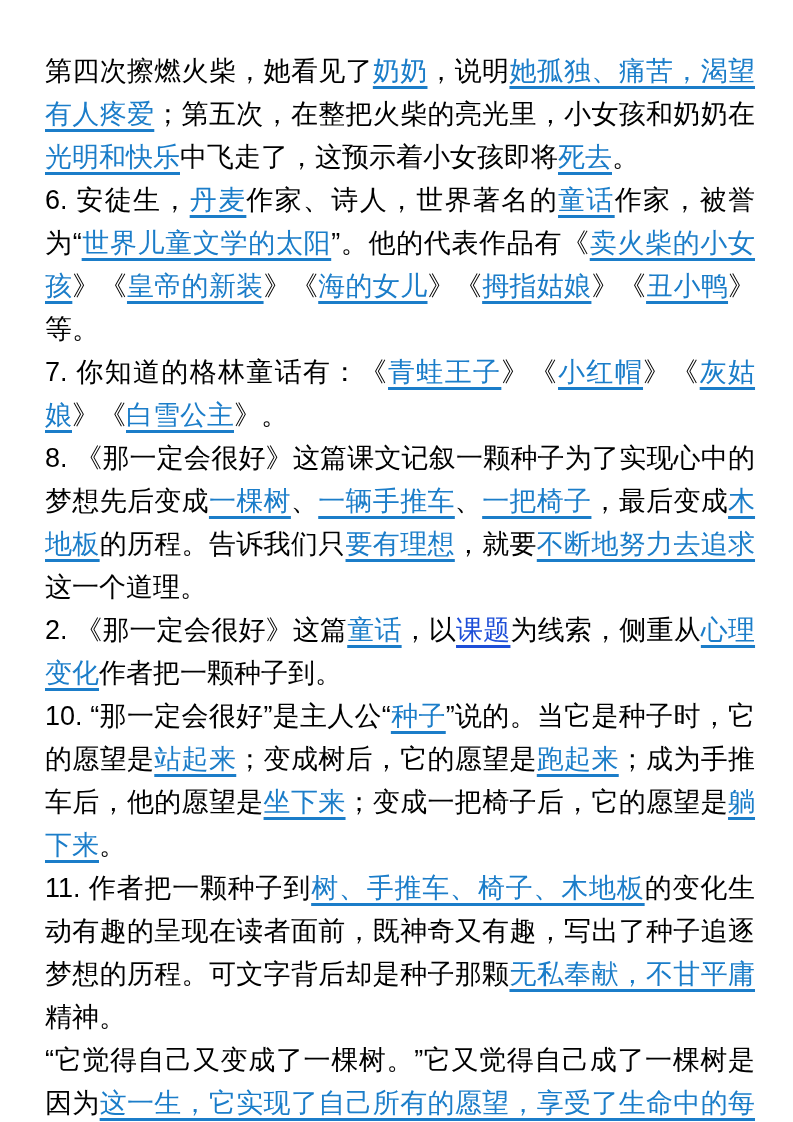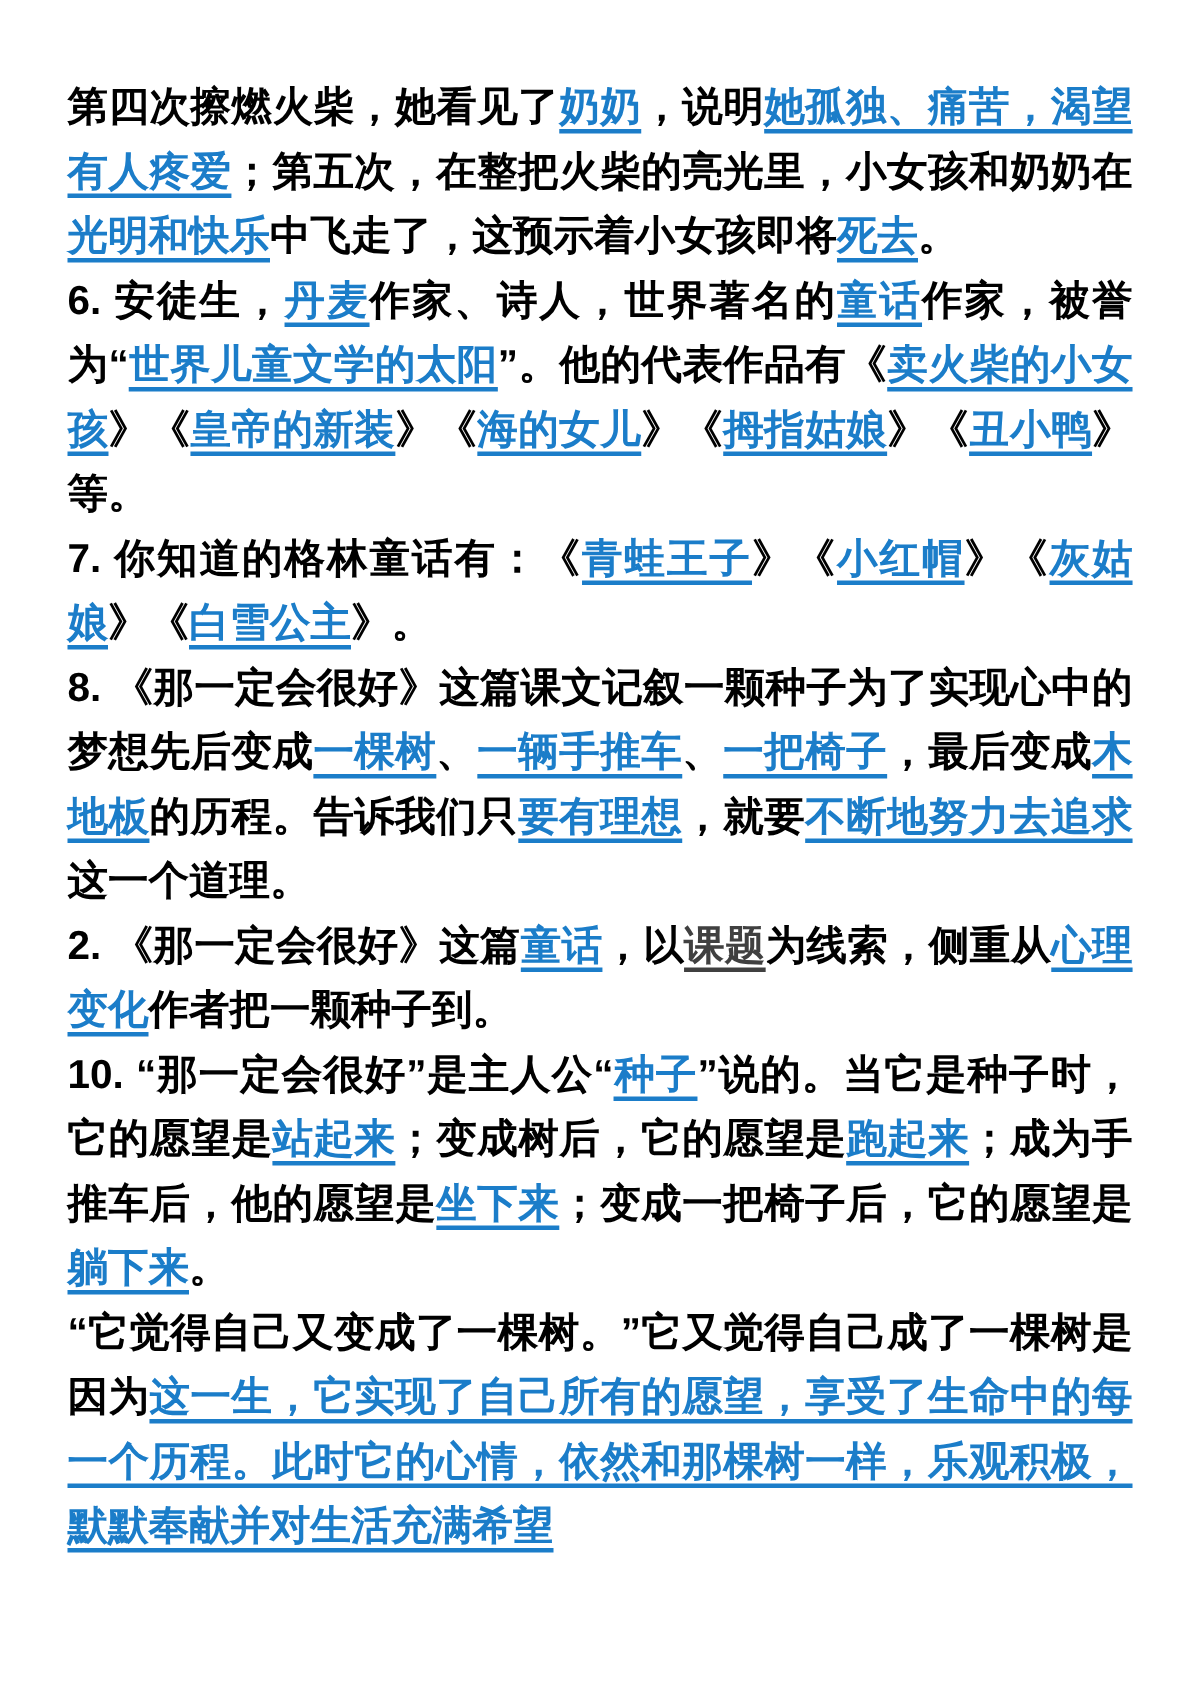--- a/index.html
+++ b/index.html
@@ -23,36 +23,37 @@
     line-height: 43px;
     color: #000000;
     text-align: justify;
   }
   .page p {
     margin: 0;
     padding: 0;
   }
   .seg-plain {
     color: #000000;
-    font-weight: 700;
+    font-weight: 400;
   }
   .seg-hl {
     color: #1b7dc9;
-    font-weight: 700;
+    font-weight: 400;
     text-decoration: underline;
     text-decoration-thickness: 2.5px;
     text-underline-offset: 6px;
   }
 </style>
 </head>
 <body>
 
 <main class="page" style="background: rgb(255, 255, 255); color: rgb(0, 0, 0);">
   <div id="doc-body">
       <p><span class="seg-plain">第四次擦燃火柴，她看见了</span><span class="seg-hl" style="color: rgb(27, 125, 201);">奶奶</span><span class="seg-plain">，说明</span><span class="seg-hl" style="color: rgb(27, 125, 201);">她孤独、痛苦，渴望有人疼爱</span><span class="seg-plain">；第五次，在整把火柴的亮光里，小女孩和奶奶在</span><span class="seg-hl" style="color: rgb(27, 125, 201);">光明和快乐</span><span class="seg-plain">中飞走了，这预示着小女孩即将</span><span class="seg-hl" style="color: rgb(27, 125, 201);">死去</span><span class="seg-plain">。</span></p>
       <p><span class="seg-plain">6. 安徒生，</span><span class="seg-hl" style="color: rgb(27, 125, 201);">丹麦</span><span class="seg-plain">作家、诗人，世界著名的</span><span class="seg-hl" style="color: rgb(27, 125, 201);">童话</span><span class="seg-plain">作家，被誉为“</span><span class="seg-hl" style="color: rgb(27, 125, 201);">世界儿童文学的太阳</span><span class="seg-plain">”。他的代表作品有《</span><span class="seg-hl" style="color: rgb(27, 125, 201);">卖火柴的小女孩</span><span class="seg-plain">》《</span><span class="seg-hl" style="color: rgb(27, 125, 201);">皇帝的新装</span><span class="seg-plain">》《</span><span class="seg-hl" style="color: rgb(27, 125, 201);">海的女儿</span><span class="seg-plain">》《</span><span class="seg-hl" style="color: rgb(27, 125, 201);">拇指姑娘</span><span class="seg-plain">》《</span><span class="seg-hl" style="color: rgb(27, 125, 201);">丑小鸭</span><span class="seg-plain">》等。</span></p>
       <p><span class="seg-plain">7. 你知道的格林童话有：《</span><span class="seg-hl" style="color: rgb(27, 125, 201);">青蛙王子</span><span class="seg-plain">》《</span><span class="seg-hl" style="color: rgb(27, 125, 201);">小红帽</span><span class="seg-plain">》《</span><span class="seg-hl" style="color: rgb(27, 125, 201);">灰姑娘</span><span class="seg-plain">》《</span><span class="seg-hl" style="color: rgb(27, 125, 201);">白雪公主</span><span class="seg-plain">》。</span></p>
       <p><span class="seg-plain">8. 《那一定会很好》这篇课文记叙一颗种子为了实现心中的梦想先后变成</span><span class="seg-hl" style="color: rgb(27, 125, 201);">一棵树</span><span class="seg-plain">、</span><span class="seg-hl" style="color: rgb(27, 125, 201);">一辆手推车</span><span class="seg-plain">、</span><span class="seg-hl" style="color: rgb(27, 125, 201);">一把椅子</span><span class="seg-plain">，最后变成</span><span class="seg-hl" style="color: rgb(27, 125, 201);">木地板</span><span class="seg-plain">的历程。告诉我们只</span><span class="seg-hl" style="color: rgb(27, 125, 201);">要有理想</span><span class="seg-plain">，就要</span><span class="seg-hl" style="color: rgb(27, 125, 201);">不断地努力去追求</span><span class="seg-plain">这一个道理。</span></p>
-      <p><span class="seg-plain">2. 《那一定会很好》这篇</span><span class="seg-hl" style="color: rgb(27, 125, 201);">童话</span><span class="seg-plain">，以</span><span class="seg-hl" style="color: #404040;">课题</span><span class="seg-plain">为线索，侧重从</span><span class="seg-hl" style="color: rgb(27, 125, 201);">心理变化</span><span class="seg-plain">作者把一颗种子到。</span></p>
+      <p><span class="seg-plain">2. 《那一定会很好》这篇</span><span class="seg-hl" style="color: rgb(27, 125, 201);">童话</span><span class="seg-plain">，以</span><span class="seg-hl" style="color: #1d4ed8;">课题</span><span class="seg-plain">为线索，侧重从</span><span class="seg-hl" style="color: rgb(27, 125, 201);">心理变化</span><span class="seg-plain">作者把一颗种子到。</span></p>
       <p><span class="seg-plain">10. “那一定会很好”是主人公“</span><span class="seg-hl" style="color: rgb(27, 125, 201);">种子</span><span class="seg-plain">”说的。当它是种子时，它的愿望是</span><span class="seg-hl" style="color: rgb(27, 125, 201);">站起来</span><span class="seg-plain">；变成树后，它的愿望是</span><span class="seg-hl" style="color: rgb(27, 125, 201);">跑起来</span><span class="seg-plain">；成为手推车后，他的愿望是</span><span class="seg-hl" style="color: rgb(27, 125, 201);">坐下来</span><span class="seg-plain">；变成一把椅子后，它的愿望是</span><span class="seg-hl" style="color: rgb(27, 125, 201);">躺下来</span><span class="seg-plain">。</span></p>
+      <p><span class="seg-plain">11. 作者把一颗种子到</span><span class="seg-hl" style="color: rgb(27, 125, 201);">树、手推车、椅子、木地板</span><span class="seg-plain">的变化生动有趣的呈现在读者面前，既神奇又有趣，写出了种子追逐梦想的历程。可文字背后却是种子那颗</span><span class="seg-hl" style="color: rgb(27, 125, 201);">无私奉献，不甘平庸</span><span class="seg-plain">精神。</span></p>
       <p><span class="seg-plain">“它觉得自己又变成了一棵树。”它又觉得自己成了一棵树是因为</span><span class="seg-hl" style="color: rgb(27, 125, 201);">这一生，它实现了自己所有的愿望，享受了生命中的每一个历程。此时它的心情，依然和那棵树一样，乐观积极，默默奉献并对生活充满希望</span></p>
     </div>
 </main>
 
 </body></html>

